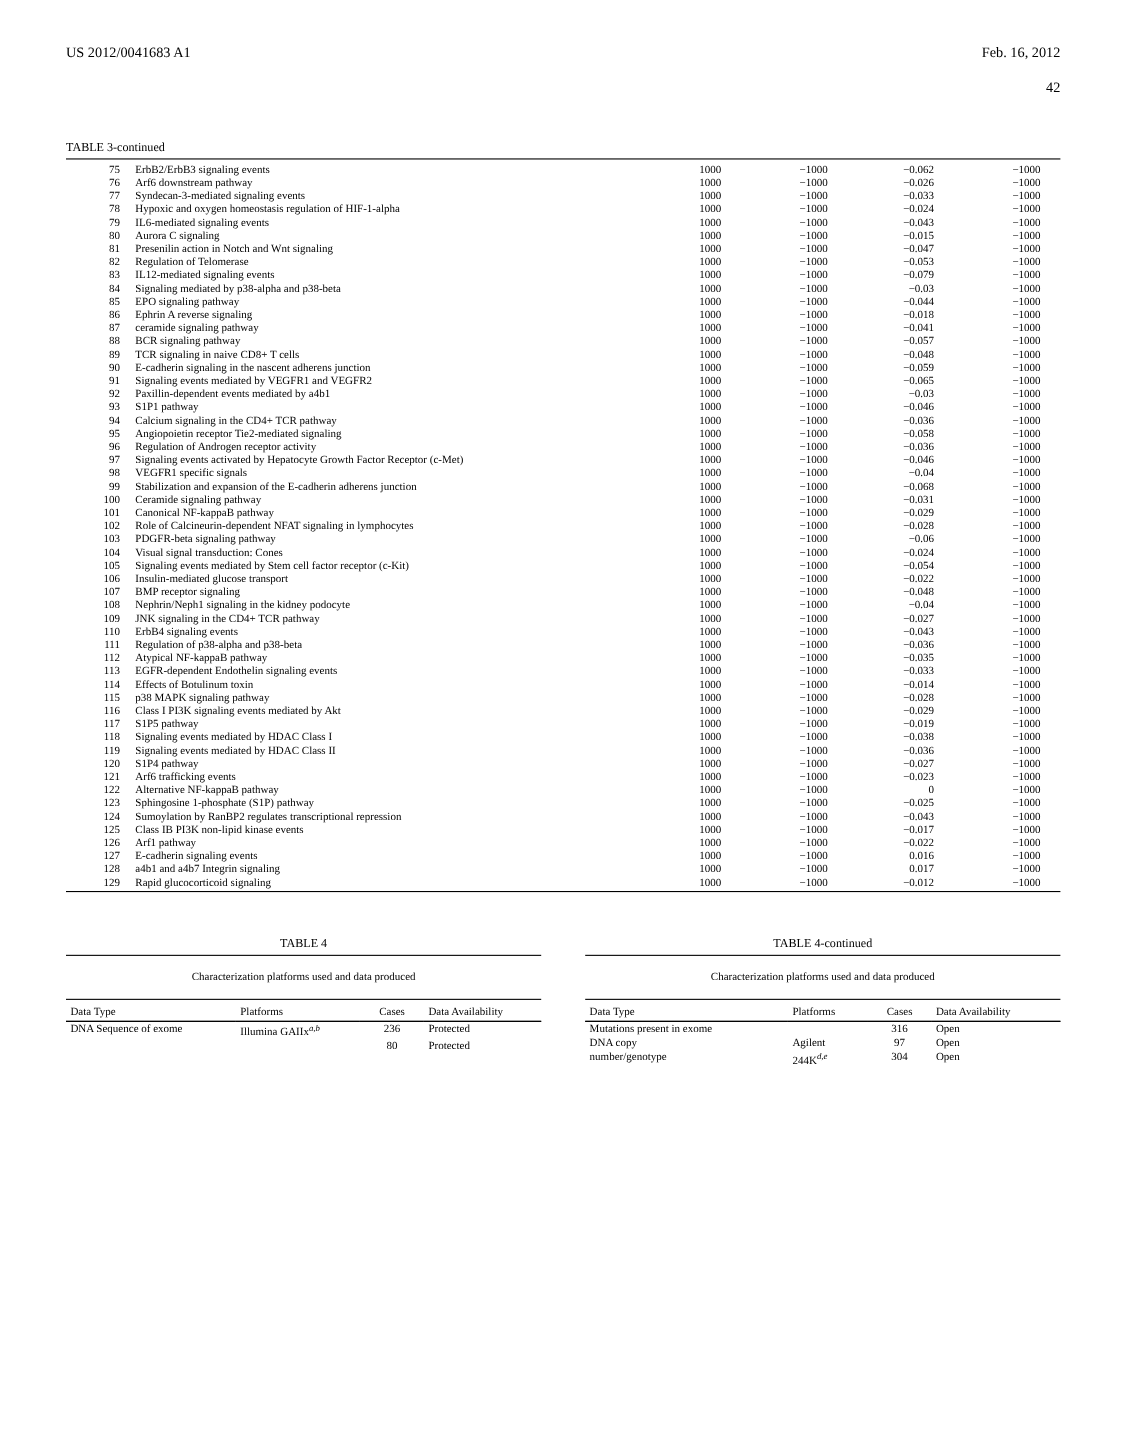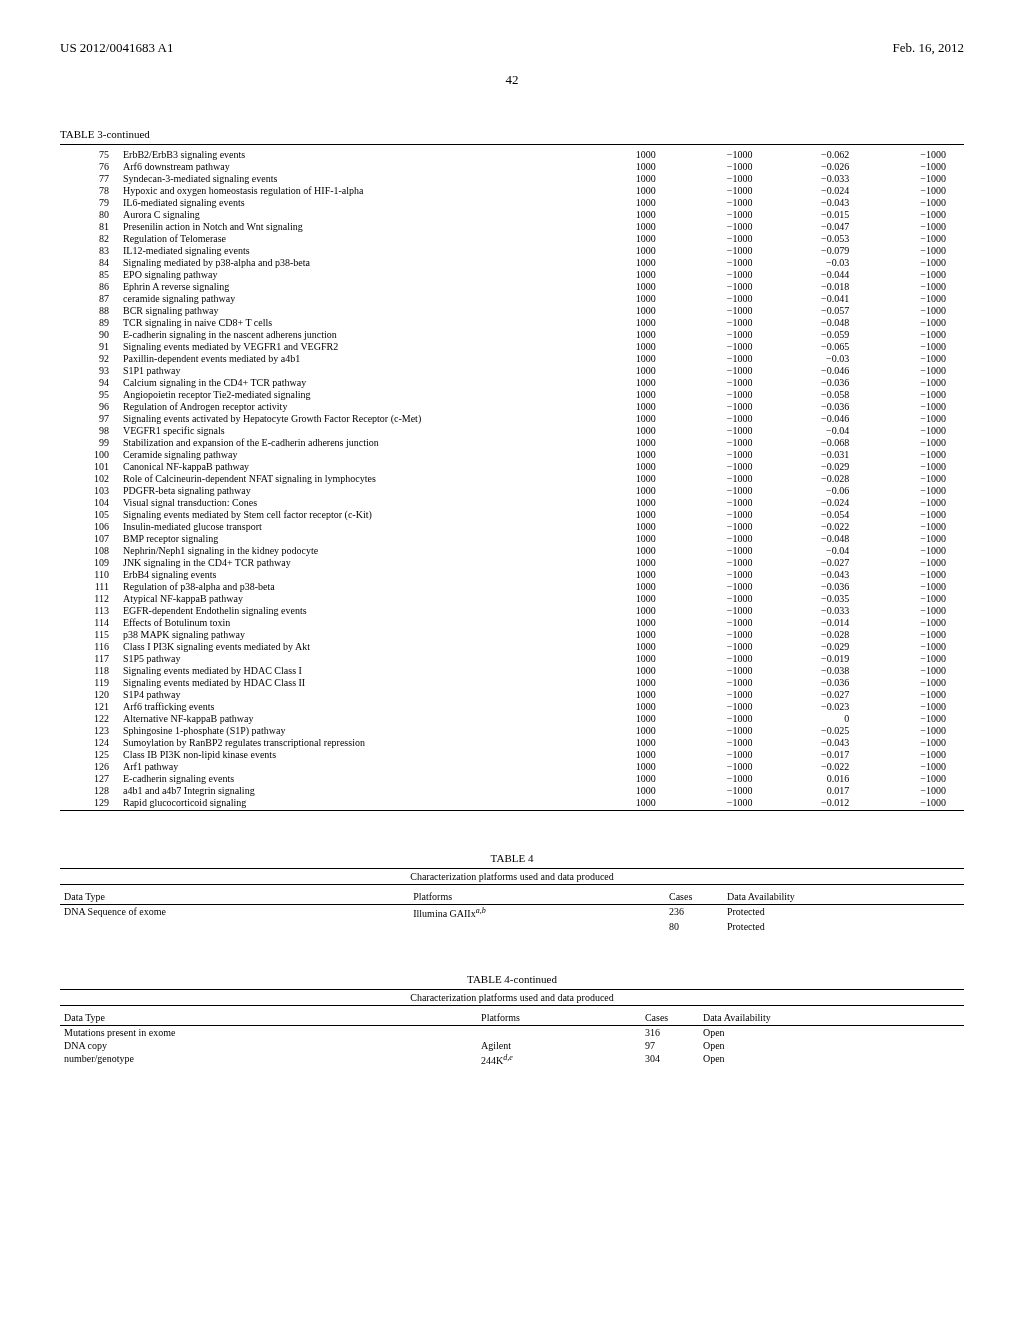--- a/index.html
+++ b/index.html
@@ -12,21 +12,21 @@
     color: #000;
     font-size: 11px;
   }
   .header {
     display: flex;
     justify-content: space-between;
     font-size: 13px;
     margin-bottom: 16px;
   }
   .page-num {
-    text-align: center;
+    text-align: right;
     font-size: 13px;
     margin-bottom: 40px;
   }
   .table-title {
     text-align: left;
     font-size: 11px;
     margin-bottom: 4px;
   }
   table.main {
     border-collapse: collapse;
@@ -39,29 +39,28 @@
   }
   table.main .idx { width: 36px; text-align: right; padding-right:10px;}
   table.main .name { width: 380px; }
   table.main .v { width: 60px; text-align: right; padding-right:18px;}
   .hr-top { border-top: 1px solid #000; height:1px; margin-bottom:2px; }
   .hr-bot { border-top: 1px solid #000; height:1px; margin-top:2px; }
   .two-col {
     display: flex;
     gap: 40px;
     margin-top: 40px;
-    flex-direction: column;
   }
   .col { flex: 1; }
   .t4-title { text-align:center; font-size:11px; margin-bottom:4px;}
-  .t4-caption { text-align:center; font-size:10px; border-top:1px solid #000; border-bottom:1px solid #000; padding:2px 0;}
+  .t4-caption { text-align:center; font-size:10px; border-top:1px solid #000; border-bottom:1px solid #000; padding:14px 0;}
   table.t4 { width:100%; border-collapse:collapse; font-size:10px; margin-top:4px;}
   table.t4 th { text-align:left; font-weight:normal; border-bottom:1px solid #000; padding:2px 4px;}
   table.t4 td { padding:1px 4px; vertical-align:top;}
-  table.t4 .c-cases { text-align:left; width:50px;}
+  table.t4 .c-cases { text-align:center; width:50px;}
   sup { font-style: italic; font-size:8px;text-align:center;}
 </style>
 </head>
 <body>
 
 <div class="header">
   <div>US 2012/0041683 A1</div>
   <div>Feb. 16, 2012</div>
 </div>
 

